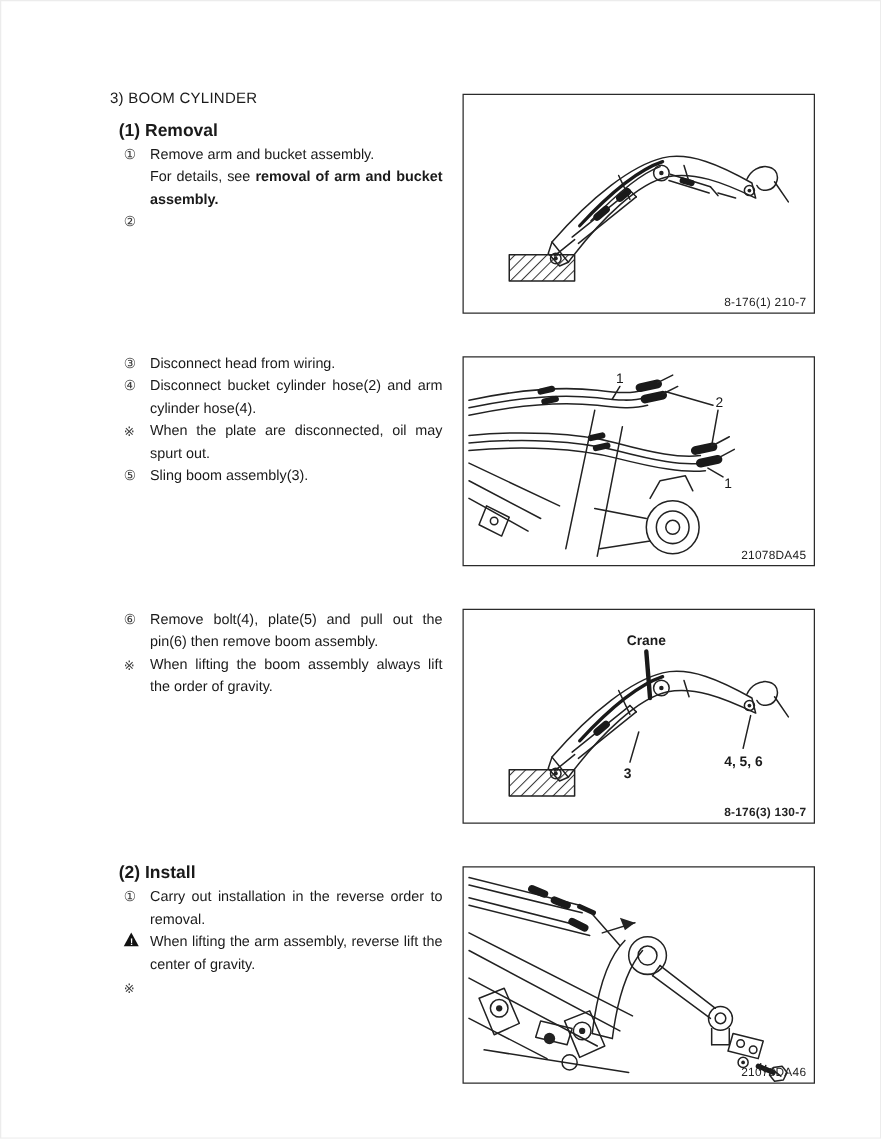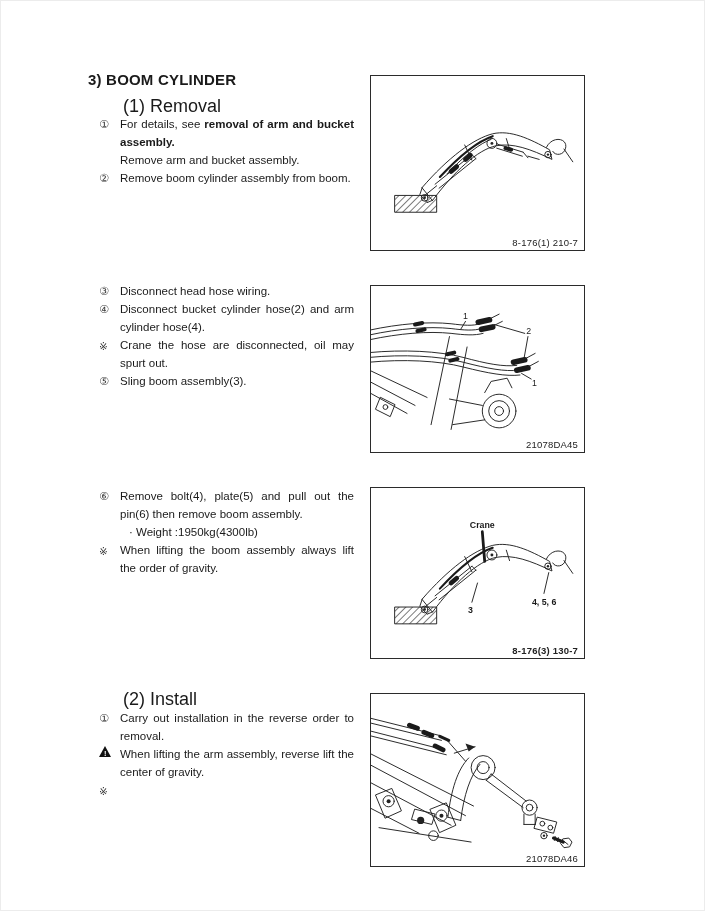--- a/index.html
+++ b/index.html
@@ -1,34 +1,34 @@
 <!DOCTYPE html>
 <html><head>
 <meta charset="utf-8">
 <style>
   html,body{margin:0;padding:0;background:#fff;}
   .page{position:relative;width:705px;height:911px;background:#fff;overflow:hidden;
         font-family:"Liberation Sans","DejaVu Sans",sans-serif;color:#1a1a1a;
         border:1px solid #ececec;box-sizing:border-box;}
-  .title{position:absolute;left:87px;top:70px;font-size:15px;font-weight:bold;letter-spacing:.2px;}
-  .sec-head{position:absolute;left:94px;font-size:18px;font-weight:normal;margin-left:28px;}
+  .title{position:absolute;left:87px;top:70px;font-size:12px;font-weight:normal;letter-spacing:.2px;}
+  .sec-head{position:absolute;left:94px;font-size:14px;font-weight:bold;}
   .tblock{position:absolute;left:98px;width:255px;font-size:11.5px;line-height:18px;}
   .step{display:flex;align-items:flex-start;}
   .marker{flex:0 0 21px;font-size:11px;color:#3c3c3c;line-height:18px;}
   .marker.note{font-size:10.5px;padding-top:1px;}
   .stext{flex:1;text-align:justify;}
   b{font-weight:bold;}
   .dotline{padding-left:30px;}
   .warn-icon{position:relative;display:inline-block;width:13px;height:13px;}
   .warn-icon::before{content:"";position:absolute;left:0;top:1px;
      border-left:6.5px solid transparent;border-right:6.5px solid transparent;
      border-bottom:11px solid #111;}
   .warn-icon::after{content:"!";position:absolute;left:5px;top:2.5px;color:#fff;
      font-size:7.5px;font-weight:bold;line-height:11px;}
-  .figbox{position:absolute;left:369px;width:215px;border:1.5px solid #2b2b2b;
+  .figbox{position:absolute;left:369px;width:282px;border:1.5px solid #2b2b2b;
           background:#fff;box-sizing:border-box;}
   .figbox svg{position:absolute;left:0;top:0;width:100%;height:100%;}
   .figcap{position:absolute;right:6px;bottom:2px;font-size:9.5px;color:#222;letter-spacing:.2px;}
   svg{stroke-linecap:round;stroke-linejoin:round;}
   svg .ln{fill:none;stroke:#222;stroke-width:1.2px;}
   svg .thk{fill:none;stroke:#1a1a1a;}
   svg text{font-family:"Liberation Sans","DejaVu Sans",sans-serif;fill:#1a1a1a;}
 </style>
 </head>
 <body>
@@ -36,57 +36,55 @@
 <div class="page">
 
   <div class="title">3) BOOM CYLINDER</div>
 
   <div class="sec-head" style="top:95px;">(1) Removal</div>
 
   <div class="tblock" style="top:114px;">
     <div class="step">
       <span class="marker">①</span>
       <div class="stext">
+        <div>Remove arm and bucket assembly.</div>
         <div><span>For details, see </span><b>removal of arm and bucket assembly.</b></div>
-        <div>Remove arm and bucket assembly.</div>
       </div>
     </div>
     <div class="step">
       <span class="marker">②</span>
       <div class="stext">
-        <div>Remove boom cylinder assembly from boom.</div>
       </div>
     </div>
   </div>
 
   <div class="tblock" style="top:281px;">
     <div class="step">
       <span class="marker">③</span>
-      <div class="stext">Disconnect head hose wiring.</div>
+      <div class="stext">Disconnect head from wiring.</div>
     </div>
     <div class="step">
       <span class="marker">④</span>
       <div class="stext">Disconnect  bucket cylinder  hose(2) and arm cylinder hose(4).</div>
     </div>
     <div class="step">
       <span class="marker note">※</span>
-      <div class="stext">Crane the hose are disconnected, oil may spurt out.</div>
+      <div class="stext">When the plate are disconnected, oil may spurt out.</div>
     </div>
     <div class="step">
       <span class="marker">⑤</span>
       <div class="stext">Sling boom assembly(3).</div>
     </div>
   </div>
 
   <div class="tblock" style="top:486px;">
     <div class="step">
       <span class="marker">⑥</span>
       <div class="stext">Remove bolt(4), plate(5) and pull out the pin(6) then remove boom assembly.</div>
     </div>
-    <div class="dotline">· Weight :1950kg(4300lb)</div>
     <div class="step">
       <span class="marker note">※</span>
       <div class="stext">When lifting the boom assembly always lift the order of gravity.</div>
     </div>
   </div>
 
   <div class="sec-head" style="top:688px;">(2) Install</div>
   <div class="tblock" style="top:708px;">
     <div class="step">
       <span class="marker">①</span>

